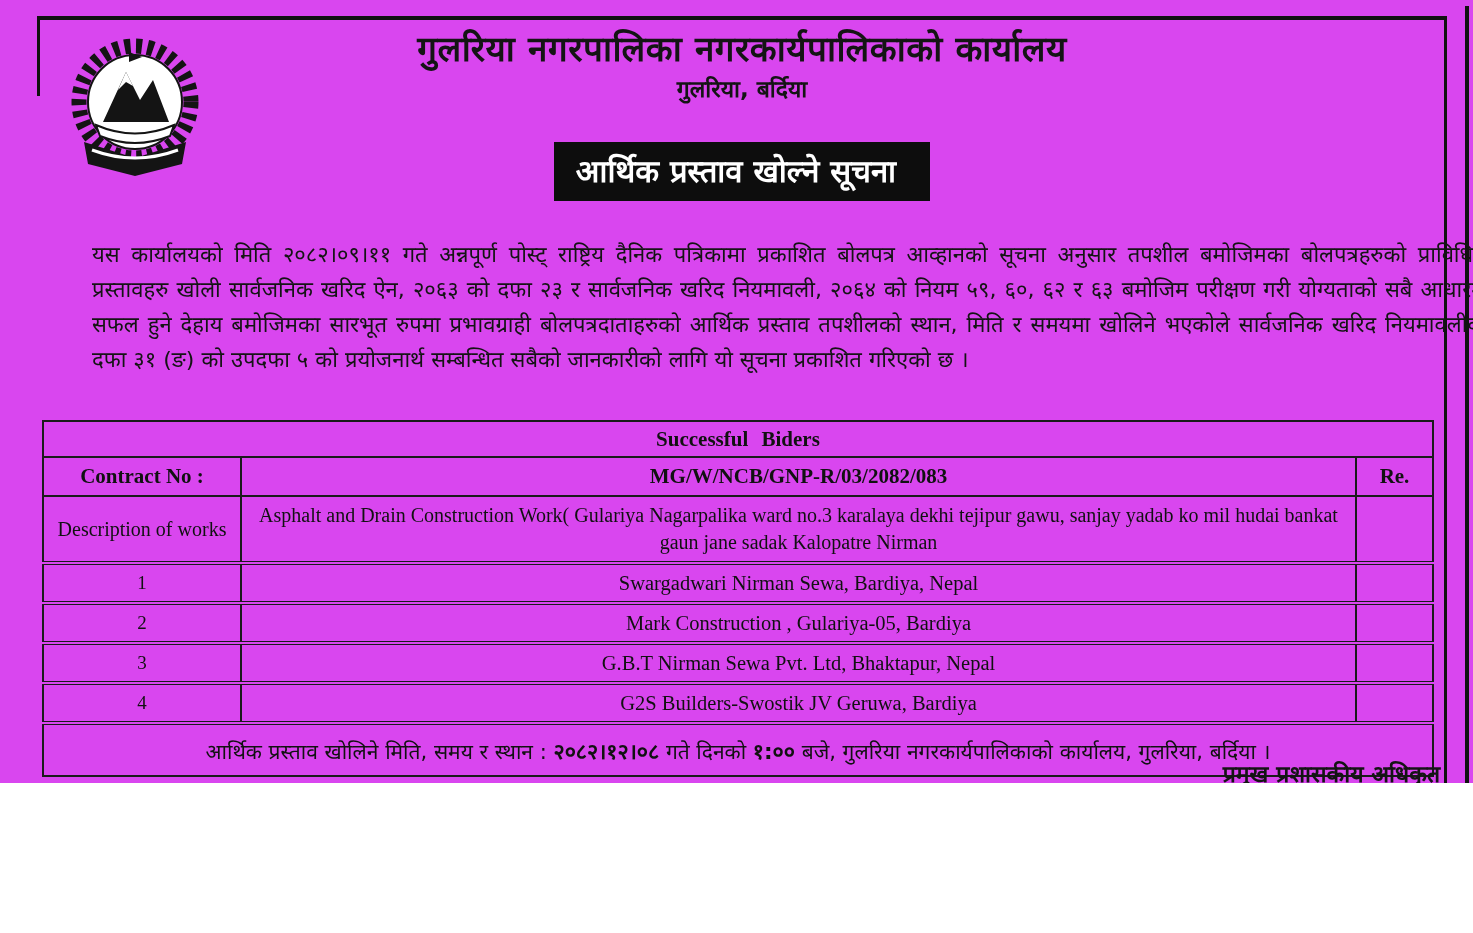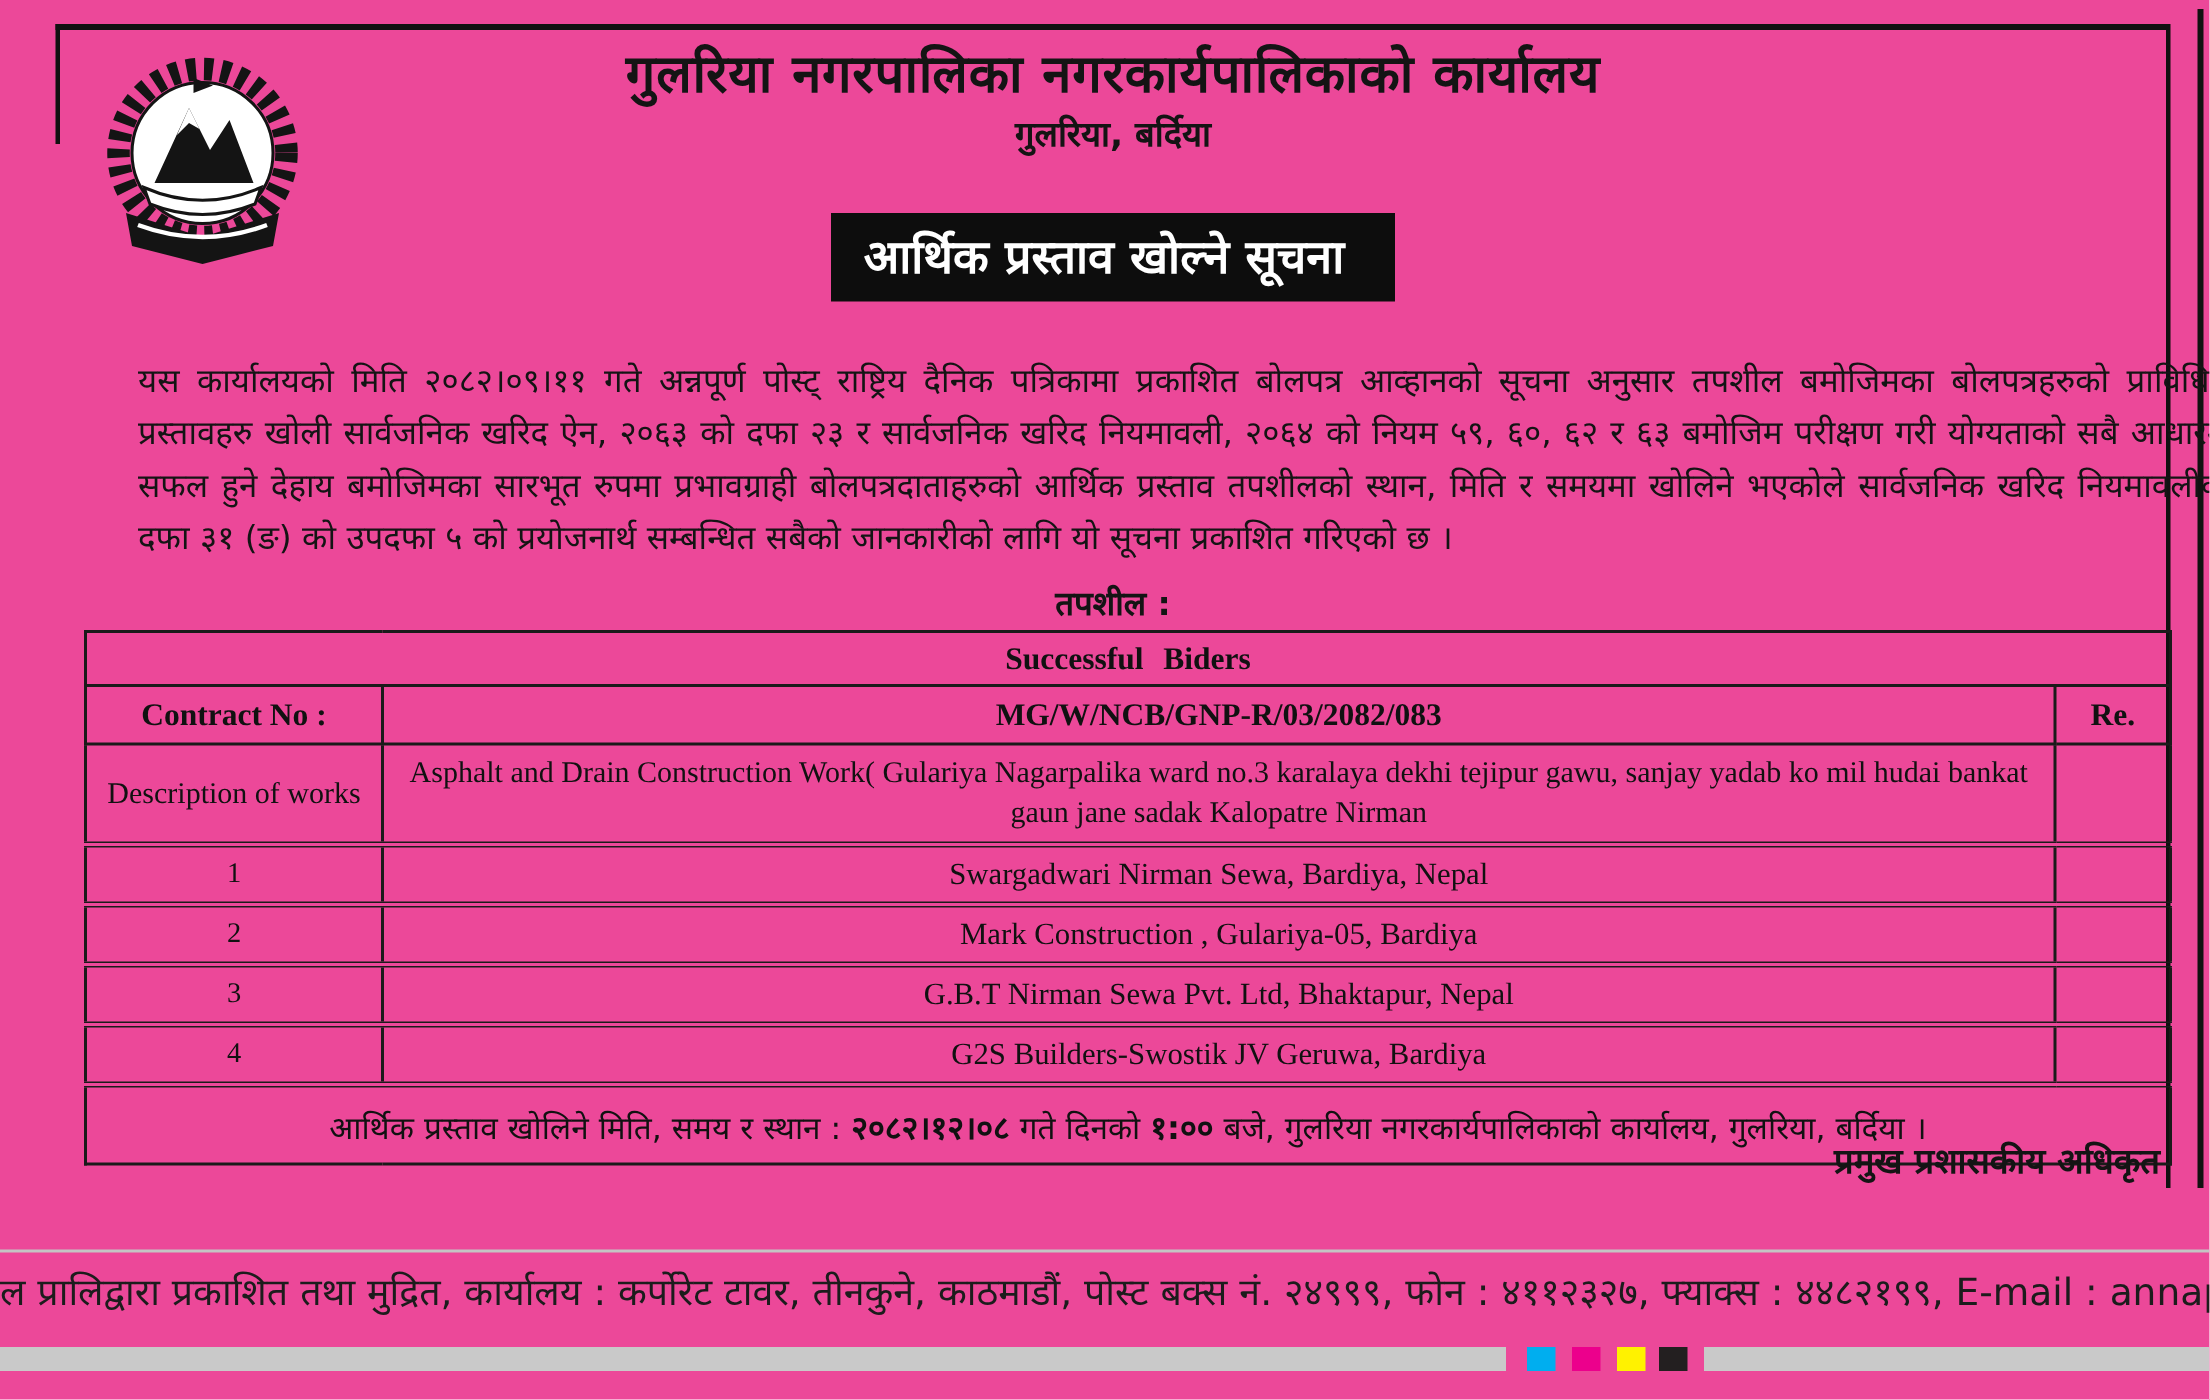--- a/index.html
+++ b/index.html
@@ -1,33 +1,33 @@
 <!DOCTYPE html>
 <html><head>
 <meta charset="utf-8">
 <style>
   html,body{margin:0;padding:0;background:#ffffff;}
-  #page{position:relative;width:1473px;height:933px;background:#ec4899;overflow:hidden;
+  #page{position:relative;width:1473px;height:783px;background:#d946ef;overflow:hidden;
         font-family:"DejaVu Sans",sans-serif;color:#141414;}
   .abs{position:absolute;}
   .rule{background:#111;}
   
   .center-block{left:42px;width:1400px;text-align:center;}
   .org-name{top:24px;font-size:35px;font-weight:bold;letter-spacing:0.5px;}
   .org-loc{top:72px;font-size:23px;font-weight:bold;}
   .org-prov{top:104px;font-size:23px;font-weight:bold;}
   .banner-wrap{top:142px;}
   .banner{display:inline-block;background:#0d0d0d;color:#ffffff;font-size:31px;font-weight:bold;
           padding:7px 34px 10px 22px;}
   .published{top:200px;font-size:21px;font-weight:bold;}
   
   .body-par{left:52px;top:237px;width:1398px;font-size:22px;line-height:35px;text-align:justify;margin-left:40px;}
   .details-label{top:386px;font-size:22px;font-weight:bold;}
   
-  table.tbl{position:absolute;left:56px;top:420px;width:1392px;border-collapse:collapse;
+  table.tbl{position:absolute;left:42px;top:420px;width:1392px;border-collapse:collapse;
             font-family:"Liberation Serif","DejaVu Serif",serif;color:#111;}
   table.tbl td{border:2px solid #1a1a1a;text-align:center;vertical-align:middle;padding:1px 6px;}
   td.th-row{height:32px;font-size:21px;font-weight:bold;word-spacing:8px;}
   tr.contract-row td{height:35px;font-size:21px;font-weight:bold;}
   tr.desc-row td{height:62px;font-size:20px;line-height:27px;}
   tr.bidder-row td{height:34px;font-size:20.5px;border-top:4px double #1a1a1a;border-bottom:4px double #1a1a1a;}
   tr.bidder-row td.sn{font-size:19px;}
   td.open-row{height:48px;font-size:21px;font-family:"DejaVu Sans",sans-serif;}
   td.open-row b{font-size:21.5px;}
   .sig{top:757px;left:640px;width:800px;text-align:right;font-size:23px;font-weight:bold;}
@@ -62,21 +62,20 @@
   </div>
 
   <div class="abs center-block org-name">गुलरिया नगरपालिका नगरकार्यपालिकाको कार्यालय</div>
   <div class="abs center-block org-loc">गुलरिया, बर्दिया</div>
   <div class="abs center-block banner-wrap">
     <span class="banner">आर्थिक प्रस्ताव खोल्ने सूचना</span>
   </div>
 
   <div class="abs body-par">यस कार्यालयको मिति २०८२।०९।११ गते अन्नपूर्ण पोस्ट् राष्ट्रिय दैनिक पत्रिकामा प्रकाशित बोलपत्र आव्हानको सूचना अनुसार तपशील बमोजिमका बोलपत्रहरुको प्राविधिक प्रस्तावहरु खोली सार्वजनिक खरिद ऐन, २०६३ को दफा २३ र सार्वजनिक खरिद नियमावली, २०६४ को नियम ५९, ६०, ६२ र ६३ बमोजिम परीक्षण गरी योग्यताको सबै आधारमा सफल हुने देहाय बमोजिमका सारभूत रुपमा प्रभावग्राही बोलपत्रदाताहरुको आर्थिक प्रस्ताव तपशीलको स्थान, मिति र समयमा खोलिने भएकोले सार्वजनिक खरिद नियमावलीको दफा ३१ (ङ) को उपदफा ५ को प्रयोजनार्थ सम्बन्धित सबैको जानकारीको लागि यो सूचना प्रकाशित गरिएको छ ।</div>
 
-  <div class="abs center-block details-label">तपशील :</div>
 
   <table class="tbl">
     <colgroup>
       <col style="width:198px">
         <col>
         <col style="width:77px">
     </colgroup>
     <tbody>
       <tr>
         <td class="th-row" colspan="3">Successful Biders</td>

